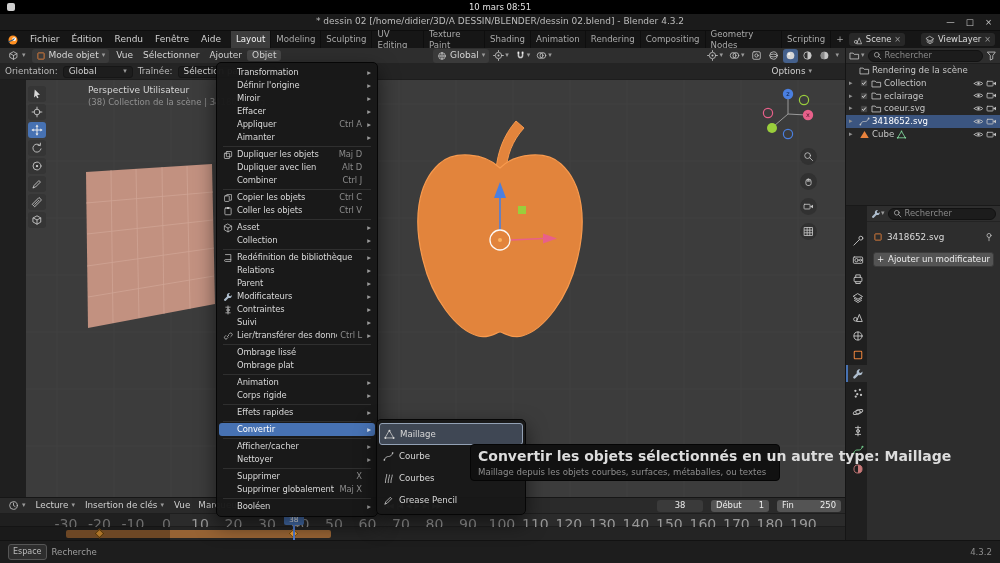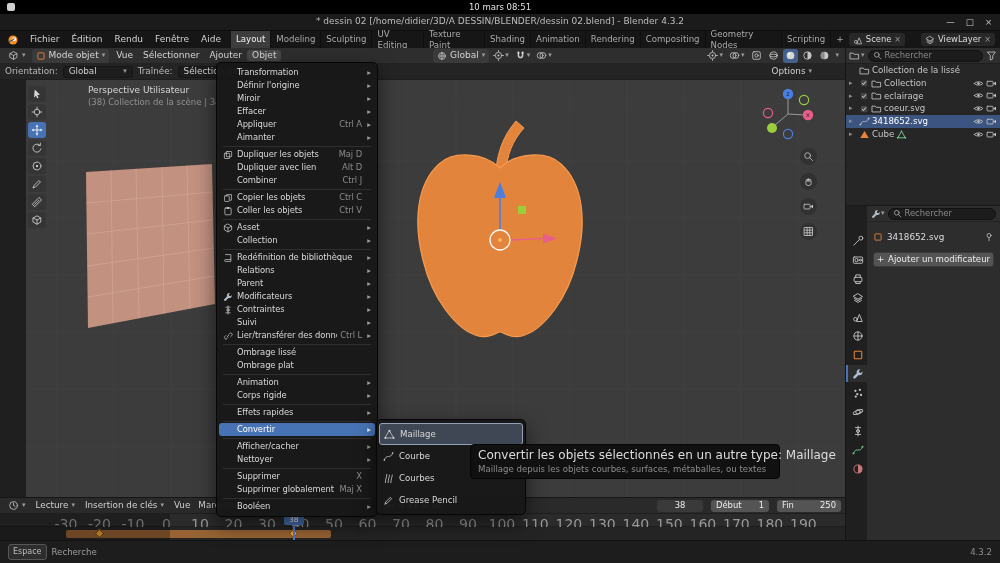--- a/index.html
+++ b/index.html
@@ -113,21 +113,21 @@
   .mi .arr{color:#9a9a9a;font-size:7.5px;width:6px;text-align:right;flex:none;}
   .mi.active{background:#4772b3;color:#fff;border-radius:3px;margin:0 2px;padding:0 4px 0 2px;}
   .mi.active .sc,.mi.active .arr{color:#dfe8f5;}
   .msep{height:1px;background:#2f2f2f;margin:1.5px 6px;}
   .sub-pop{position:absolute;left:376px;top:419px;width:150px;background:rgba(24,24,24,.97);border:1px solid #060606;
            border-radius:5px;box-shadow:0 8px 20px rgba(0,0,0,.55);padding:3px 0;z-index:55;font-size:8.6px;}
   .smi{height:22px;display:flex;align-items:center;gap:5px;padding:0 8px 0 6px;color:#d8d8d8;}
   .smi.active{background:#3f4754;border:1px solid #93a1b5;border-radius:3px;margin:0 2px;padding:0 6px 0 4px;}
   .tooltip{position:absolute;left:470px;top:444px;width:max-content;max-width:310px;background:rgba(16,16,16,.96);
            border:1px solid #050505;border-radius:4px;padding:3px 7px;z-index:60;white-space:nowrap;}
-  .tt1{color:#dcdcdc;font-size:12px;}
+  .tt1{color:#dcdcdc;font-size:14px;font-weight:bold;}
   .tt2{color:#8d8d8d;font-size:8.6px;margin-top:1px;}
 </style>
 </head>
 <body>
 
 <div id="root">
 
   <div class="sysbar">
     <span class="sys-logo"></span>
     <span>10 mars 08:51</span>
@@ -518,21 +518,21 @@
               <path d="M2.5 3h11L9.8 8.3V13l-3.6 1.6V8.3Z" stroke="#c6c6c6" stroke-width="1.2" fill="none" stroke-linecap="round" stroke-linejoin="round"></path>
             </svg>
           </span>
       </div>
       <div id="out-rows">
           <div class="out-row">
             <span style="width:8px"></span>
             <svg class="icn" width="11" height="11" viewBox="0 0 16 16">
               <path d="M2 4.5h4l1.5 1.8H14V13H2Z" stroke="#c6c6c6" stroke-width="1.2" fill="none" stroke-linecap="round" stroke-linejoin="round"></path>
             </svg>
-            <span style="overflow:hidden;text-overflow:ellipsis;">Collection de la lissé</span>
+            <span style="overflow:hidden;text-overflow:ellipsis;">Rendering de la scène</span>
             <span class="sp"></span>
           </div>
           <div class="out-row">
             <span class="tgl">▸</span>
             <svg class="icn" width="10" height="10" viewBox="0 0 16 16">
               <rect x="2.5" y="2.5" width="11" height="11" rx="2" fill="#474747" stroke="#242424"></rect>
               <path d="M5 8.2l2 2.2 4-4.8" stroke="#e6e6e6" stroke-width="1.5" fill="none"></path>
             </svg>
             <svg class="icn" width="11" height="11" viewBox="0 0 16 16">
               <path d="M2 4.5h4l1.5 1.8H14V13H2Z" stroke="#c6c6c6" stroke-width="1.2" fill="none" stroke-linecap="round" stroke-linejoin="round"></path>

